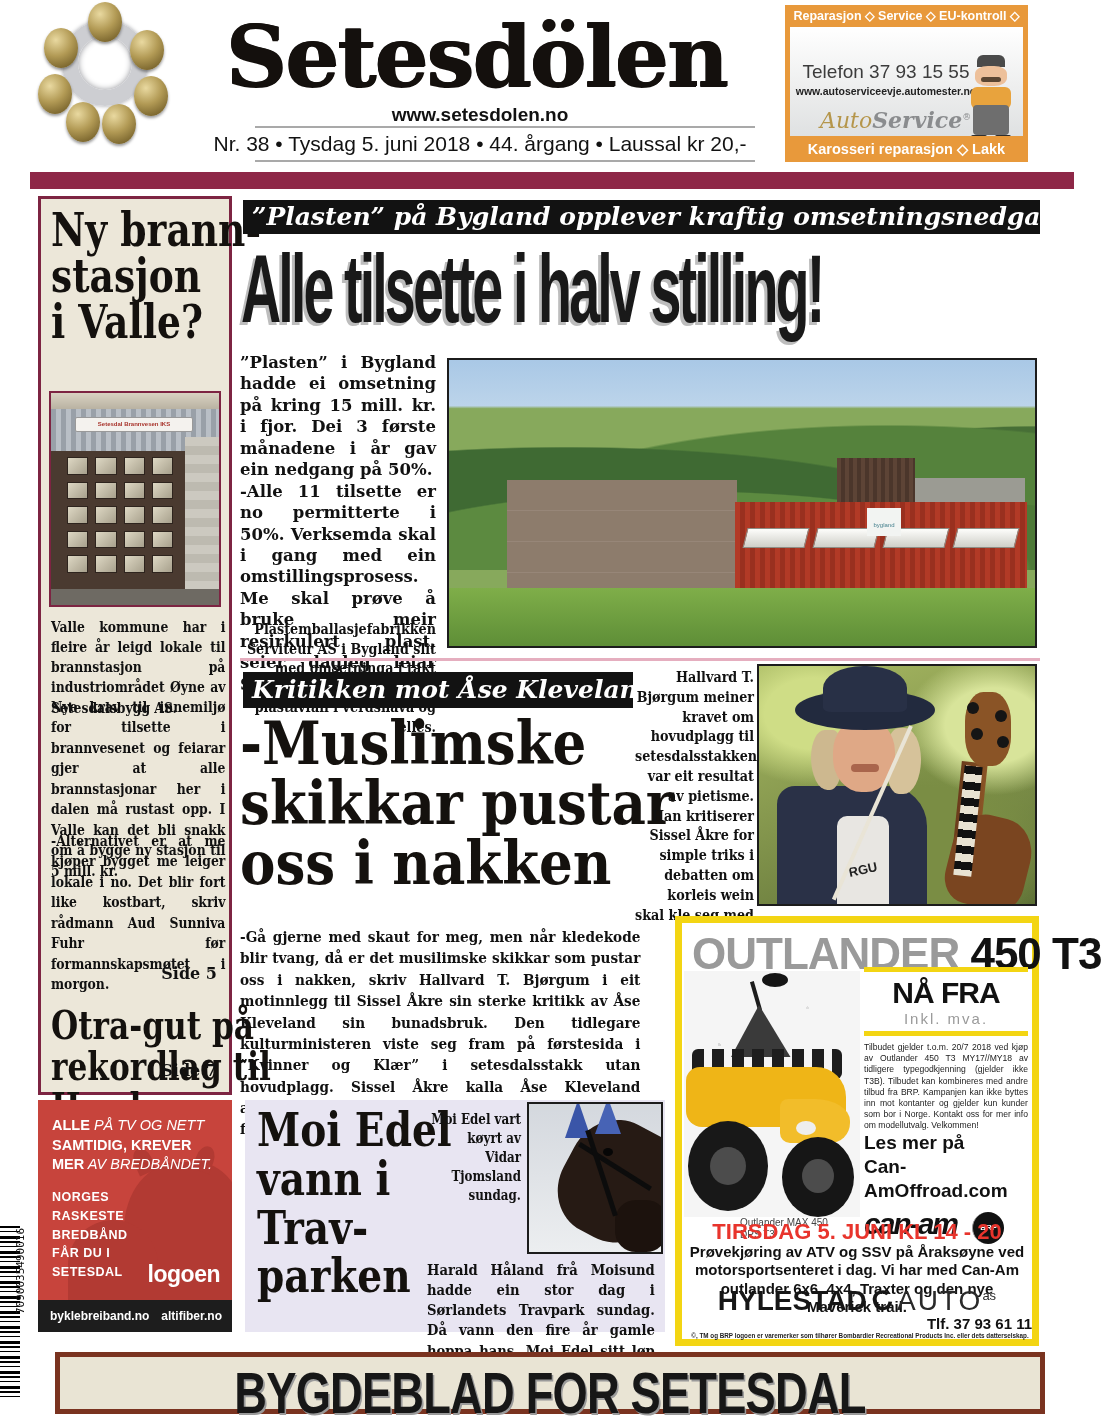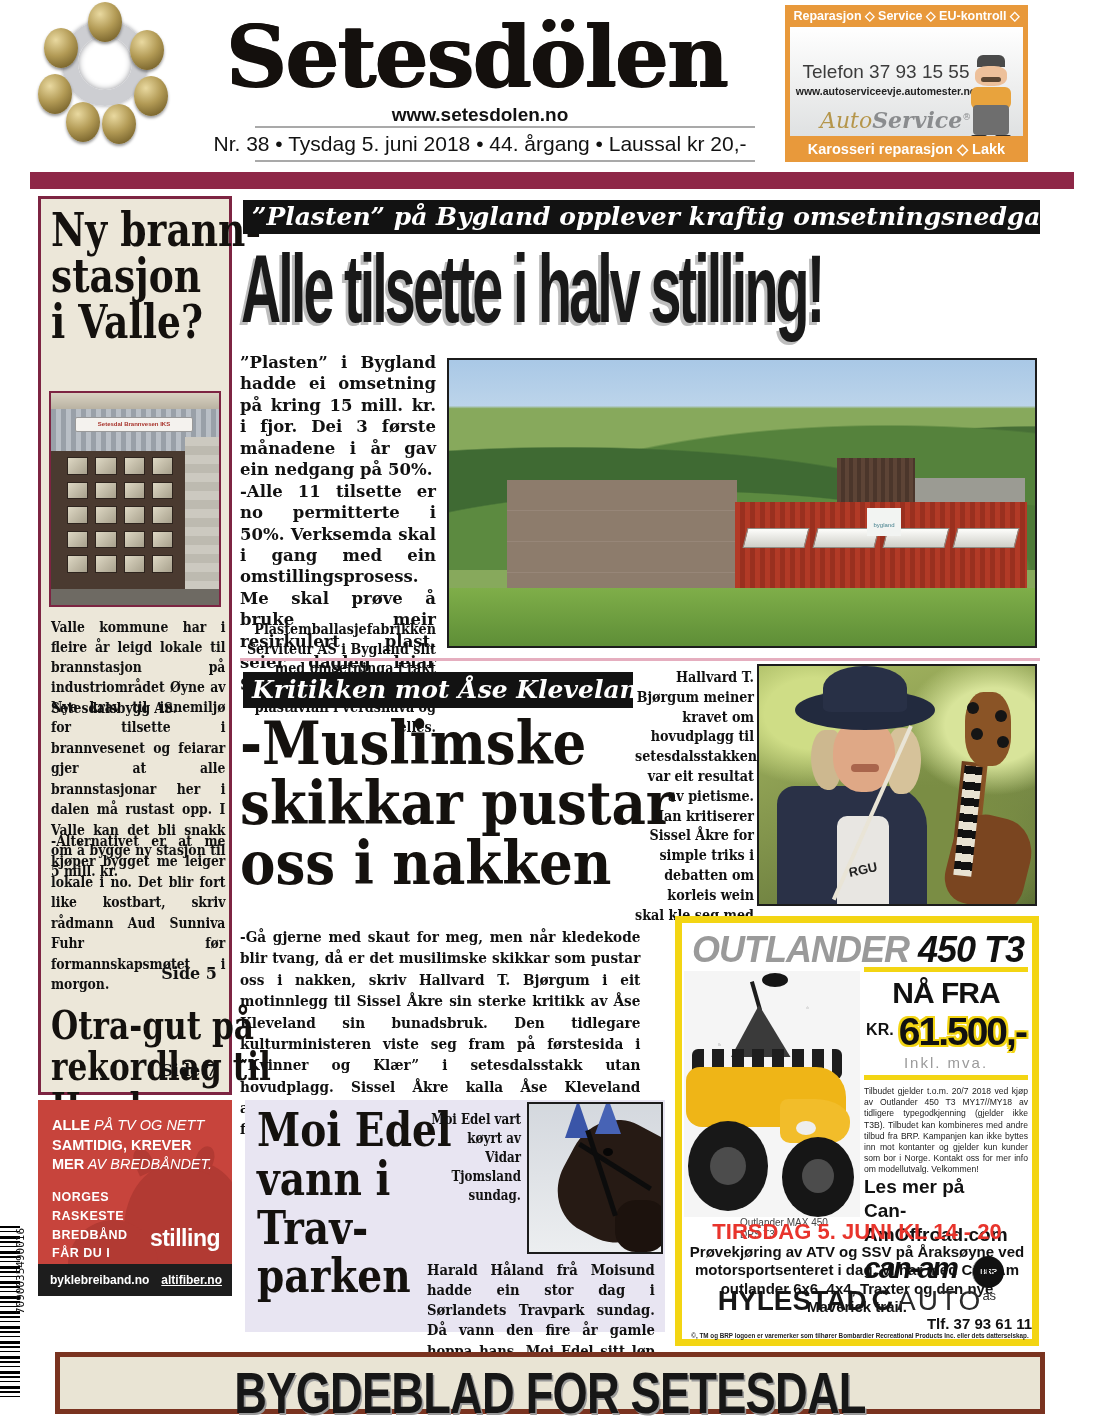--- a/index.html
+++ b/index.html
@@ -135,21 +135,21 @@
                radial-gradient(70% 60% at 60% 75%, #7a8d44 0 40%, transparent 70%),
                linear-gradient(160deg,#a9ba63,#5d7036); }
   .fid i { position:absolute; display:block; }
   .kl-body { left:240px; top:926px; width:455px; font-weight:bold; font-size:15.5px; line-height:1.38;
     text-align:justify; transform:scaleX(.88); transform-origin:left top; position:absolute; }
   .kl-side { position:absolute; right:0; bottom:0; background:transparent; font-weight:bold; font-size:16px; }
 
   
   .out-ad { left:675px; top:916px; width:364px; height:430px; background:#fff; border:7px solid #f3d513; }
   .out-head { position:absolute; left:10px; top:6px; width:330px; white-space:nowrap;
-    font-family:"Liberation Sans",sans-serif; font-weight:bold; font-size:36px; letter-spacing:-1px;font-style:italic; }
+    font-family:"Liberation Sans",sans-serif; font-weight:bold; font-size:44px; letter-spacing:-1px; }
   .out-head .g { color:#9a9a9a; } .out-head .b { color:#111; }
   .atv { position:absolute; left:2px; top:48px; width:176px; height:246px;
     background:radial-gradient(3px 3px at 20% 30%, #d8d8d8 50%, transparent 51%),
                radial-gradient(3px 3px at 70% 15%, #dedede 50%, transparent 51%),
                radial-gradient(3px 3px at 40% 60%, #e2e2e2 50%, transparent 51%), #f5f5f5; }
   .atv i { position:absolute; display:block; }
   .out-right { position:absolute; left:182px; top:40px; width:164px; }
   .ybar { height:5px; background:#f3d513; margin:4px 0; }
   .nafra { font-family:"Liberation Sans",sans-serif; font-weight:bold; font-size:30px;
     text-align:center; letter-spacing:-1px; }
@@ -191,32 +191,32 @@
   .moi-cap { position:absolute; left:168px; top:10px; width:108px; font-weight:bold; font-size:14px;
     line-height:1.35; text-align:right; transform:scaleX(.85); transform-origin:right top; }
   .horse { position:absolute; left:282px; top:2px; width:136px; height:152px;
     background:linear-gradient(180deg,#d4d8de,#eceef0); }
   .horse i { position:absolute; display:block; }
   .moi-body { position:absolute; left:182px; top:160px; width:268px; font-weight:bold; font-size:15.5px;
     line-height:1.3; text-align:justify; transform:scaleX(.85); transform-origin:left top; }
   .moi-side { position:absolute; right:0; bottom:0; font-weight:bold; font-size:16px; }
 
   
-  .alti { left:38px; top:1100px; width:194px; height:196px; background:#c7443c; overflow:hidden; }
+  .alti { left:38px; top:1100px; width:194px; height:232px; background:#c7443c; overflow:hidden; }
   .alti-txt { position:absolute; left:14px; top:16px; color:#fff;
     font-family:"Liberation Sans",sans-serif; font-size:14.5px; line-height:1.35; }
   .alti-txt b { font-weight:bold; } .alti-txt em { font-style:italic; font-weight:normal; }
   .alti-sub { position:absolute; left:14px; top:88px; color:#fff;
     font-family:"Liberation Sans",sans-serif; font-weight:bold; font-size:12.5px; line-height:1.5; letter-spacing:.5px; }
   .sil { position:absolute; background:#b23a33; }
   .alti-brand { position:absolute; right:12px; bottom:44px; color:#fff;
     font-family:"Liberation Sans",sans-serif; font-weight:bold; font-size:23px; letter-spacing:-.5px; }
   .alti-footer { position:absolute; left:0; bottom:0; width:100%; height:32px; background:#1d1d1d;
     color:#fff; font-family:"Liberation Sans",sans-serif; font-weight:bold; font-size:12px; line-height:32px; }
-  .alti-footer span.l { margin-left:12px; } .alti-footer span.r { float:right; margin-right:10px;text-decoration:underline; }
+  .alti-footer span.l { margin-left:12px; } .alti-footer span.r { float:right; margin-right:10px; }
 
   
   .barcode { left:0px; top:1222px; width:30px; height:186px; background:#fff; }
   .bars { position:absolute; left:0; top:4px; width:20px; height:172px;
     background:repeating-linear-gradient(180deg,#000 0 2px,#fff 2px 5px,#000 5px 6px,#fff 6px 10px,#000 10px 13px,#fff 13px 15px); }
   .bc-num { position:absolute; left:14px; top:92px; transform:rotate(-90deg); transform-origin:left top;
     font-family:"DejaVu Sans Mono",monospace; font-size:11px; white-space:nowrap; }
 
   
   .footer { left:55px; top:1352px; width:990px; height:62px; background:#e9e4d4; border:5px solid #7a3320; }
@@ -392,24 +392,20 @@
       <i style="left:96px; top:128px; width:70px; height:44px; background:#f2bd2a; border-radius:8px 50% 20px 10px;"></i>
       <i style="left:112px; top:150px; width:20px; height:14px; background:#eee; border-radius:50%;"></i>
       <i style="left:4px; top:150px; width:80px; height:90px; background:#181818; border-radius:50%;"></i>
       <i style="left:26px; top:176px; width:36px; height:38px; background:#4c4c4c; border-radius:50%;"></i>
       <i style="left:98px; top:166px; width:72px; height:80px; background:#161616; border-radius:50%;"></i>
       <i style="left:118px; top:188px; width:32px; height:34px; background:#4c4c4c; border-radius:50%;"></i>
     </div>
     <div class="out-right">
       <div class="ybar"></div>
       <div class="nafra">NÅ FRA</div>
-      <div class="price-row">
-        <span class="price-kr">KR.</span>
-        <span class="price">61.500,-</span>
-      </div>
       <div class="incl">Inkl. mva.</div>
       <div class="ybar"></div>
       <div class="fineprint">Tilbudet gjelder t.o.m. 20/7 2018 ved kjøp av Outlander 450 T3 MY17//MY18 av tidligere typegodkjenning (gjelder ikke T3B). Tilbudet kan kombineres med andre tilbud fra BRP. Kampanjen kan ikke byttes inn mot kontanter og gjelder kun kunder som bor i Norge. Kontakt oss for mer info om modellutvalg. Velkommen!</div>
       <div class="lesmer">
         <div>Les mer på</div>
         <div>Can-AmOffroad.com</div>
       </div>
       <div class="canam-row">
         <span class="canam">can-am</span>
         <span class="brp">BRP</span>
@@ -460,21 +456,21 @@
       <div><b>SAMTIDIG, KREVER</b></div>
       <div><b>MER</b><em> AV BREDBÅNDET.</em></div>
     </div>
     <div class="alti-sub">
       <div>NORGES</div>
       <div>RASKESTE</div>
       <div>BREDBÅND</div>
       <div>FÅR DU I</div>
       <div>SETESDAL</div>
     </div>
-    <div class="alti-brand">stilling</div>
+    <div class="alti-brand">logoen</div>
     <div class="alti-footer">
       <span class="l">byklebreiband.no</span>
       <span class="r">altifiber.no</span>
     </div>
   </div>
 
   <div class="abs barcode">
     <div class="bars"></div>
     <div class="bc-num">7090035490016</div>
   </div>

